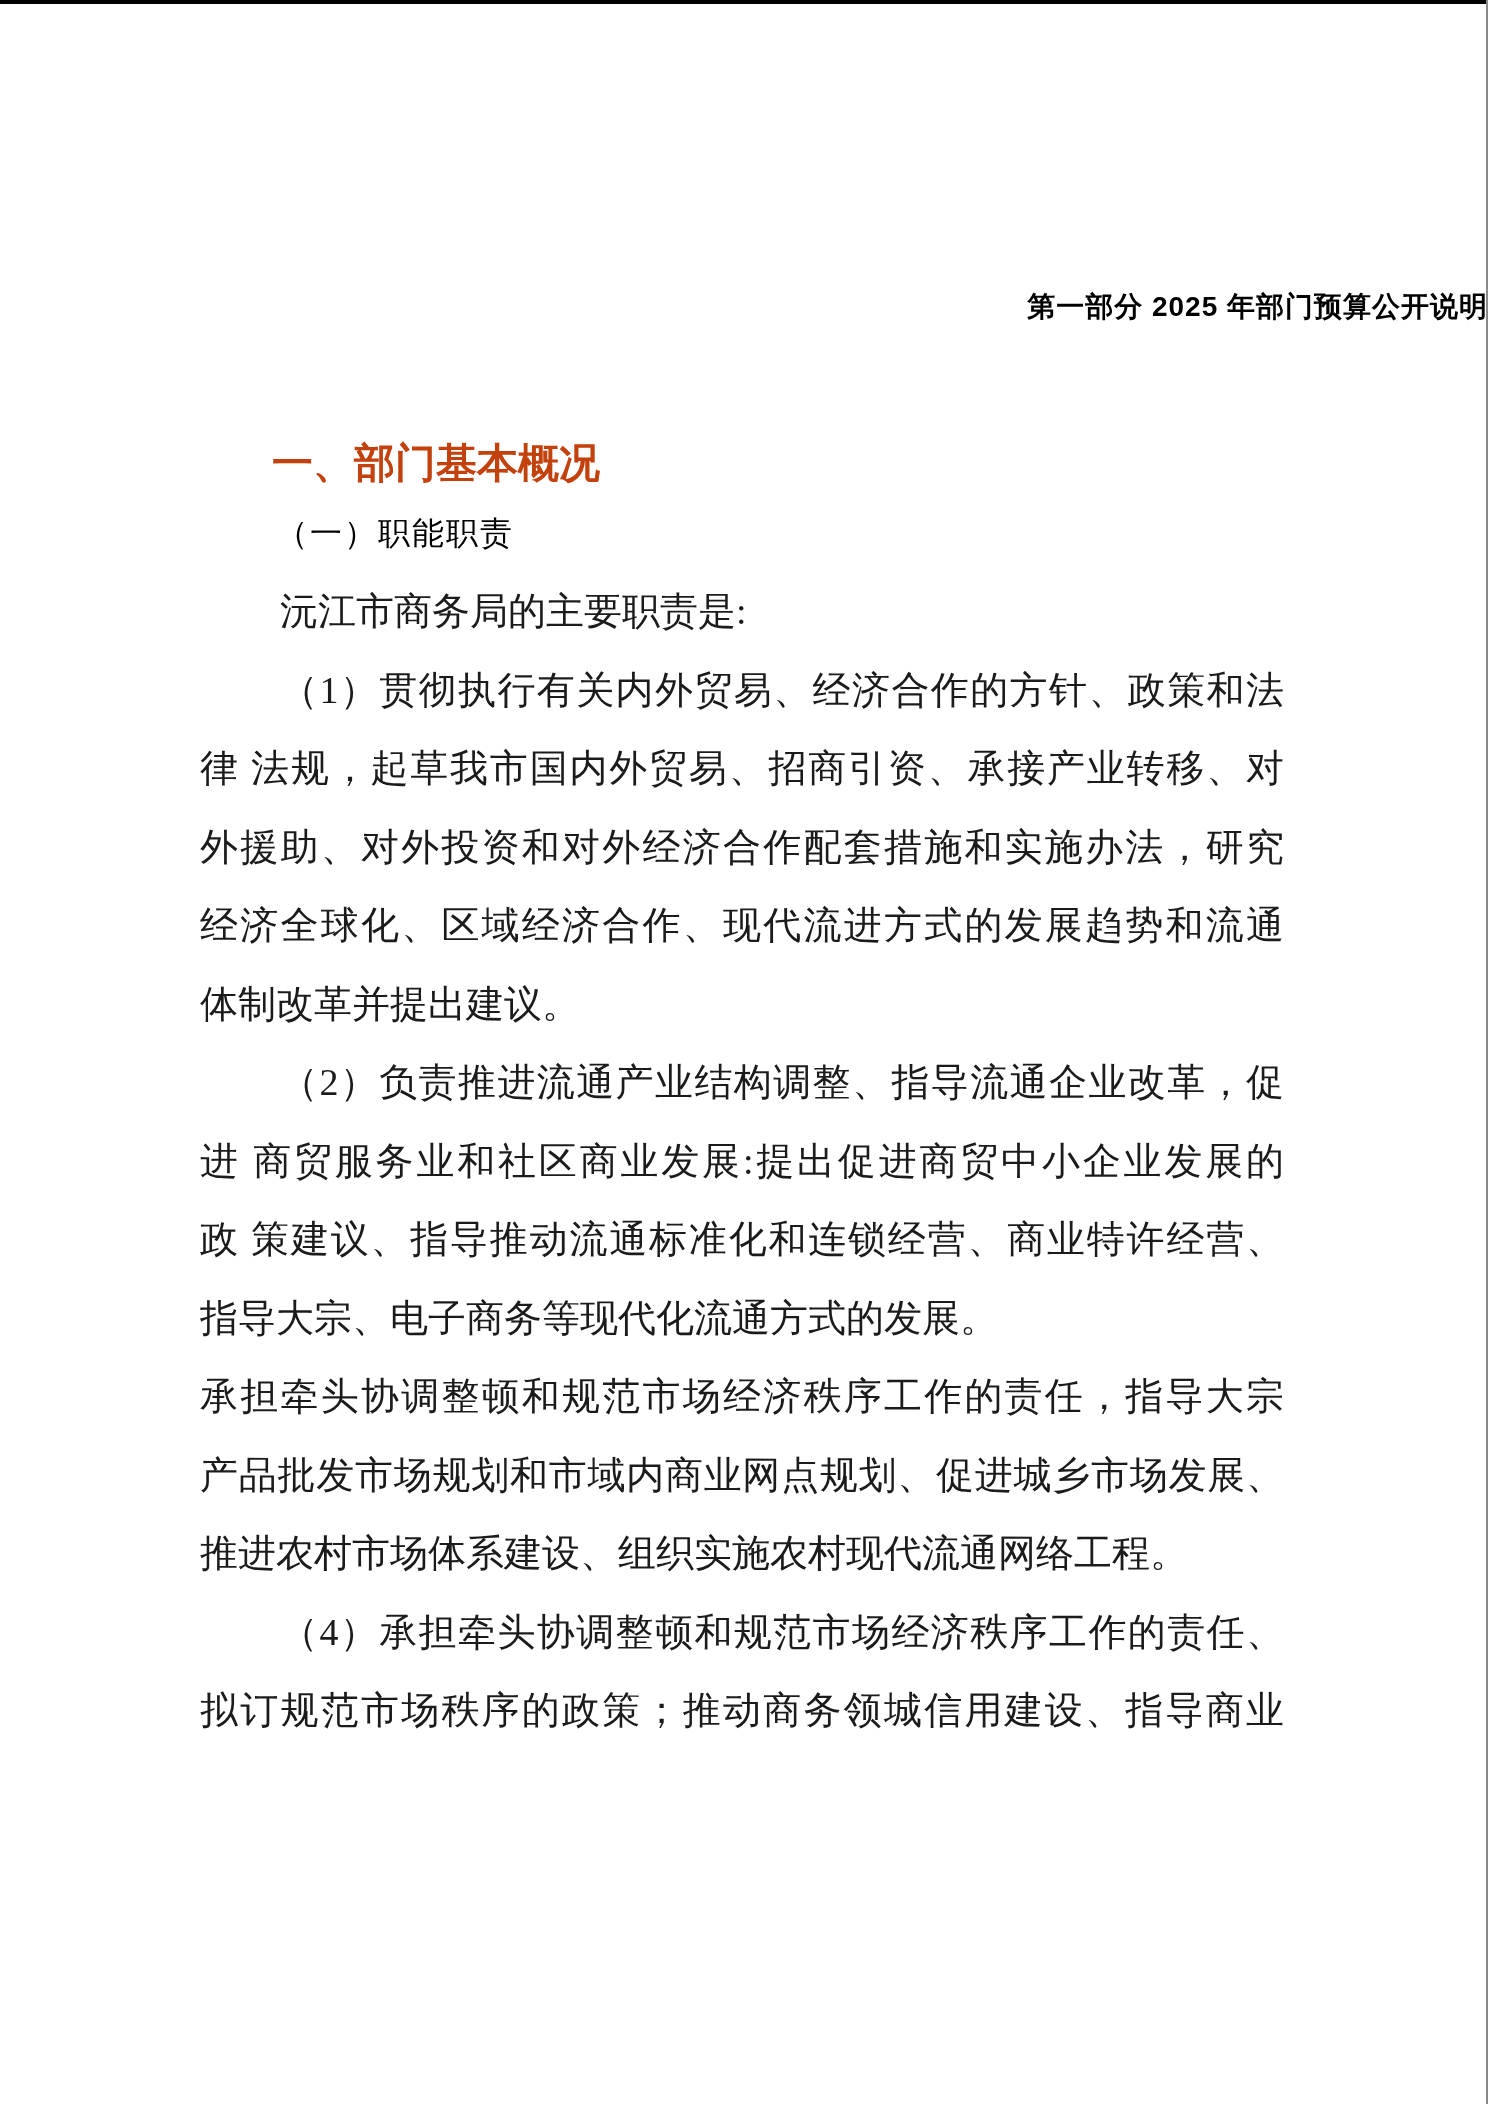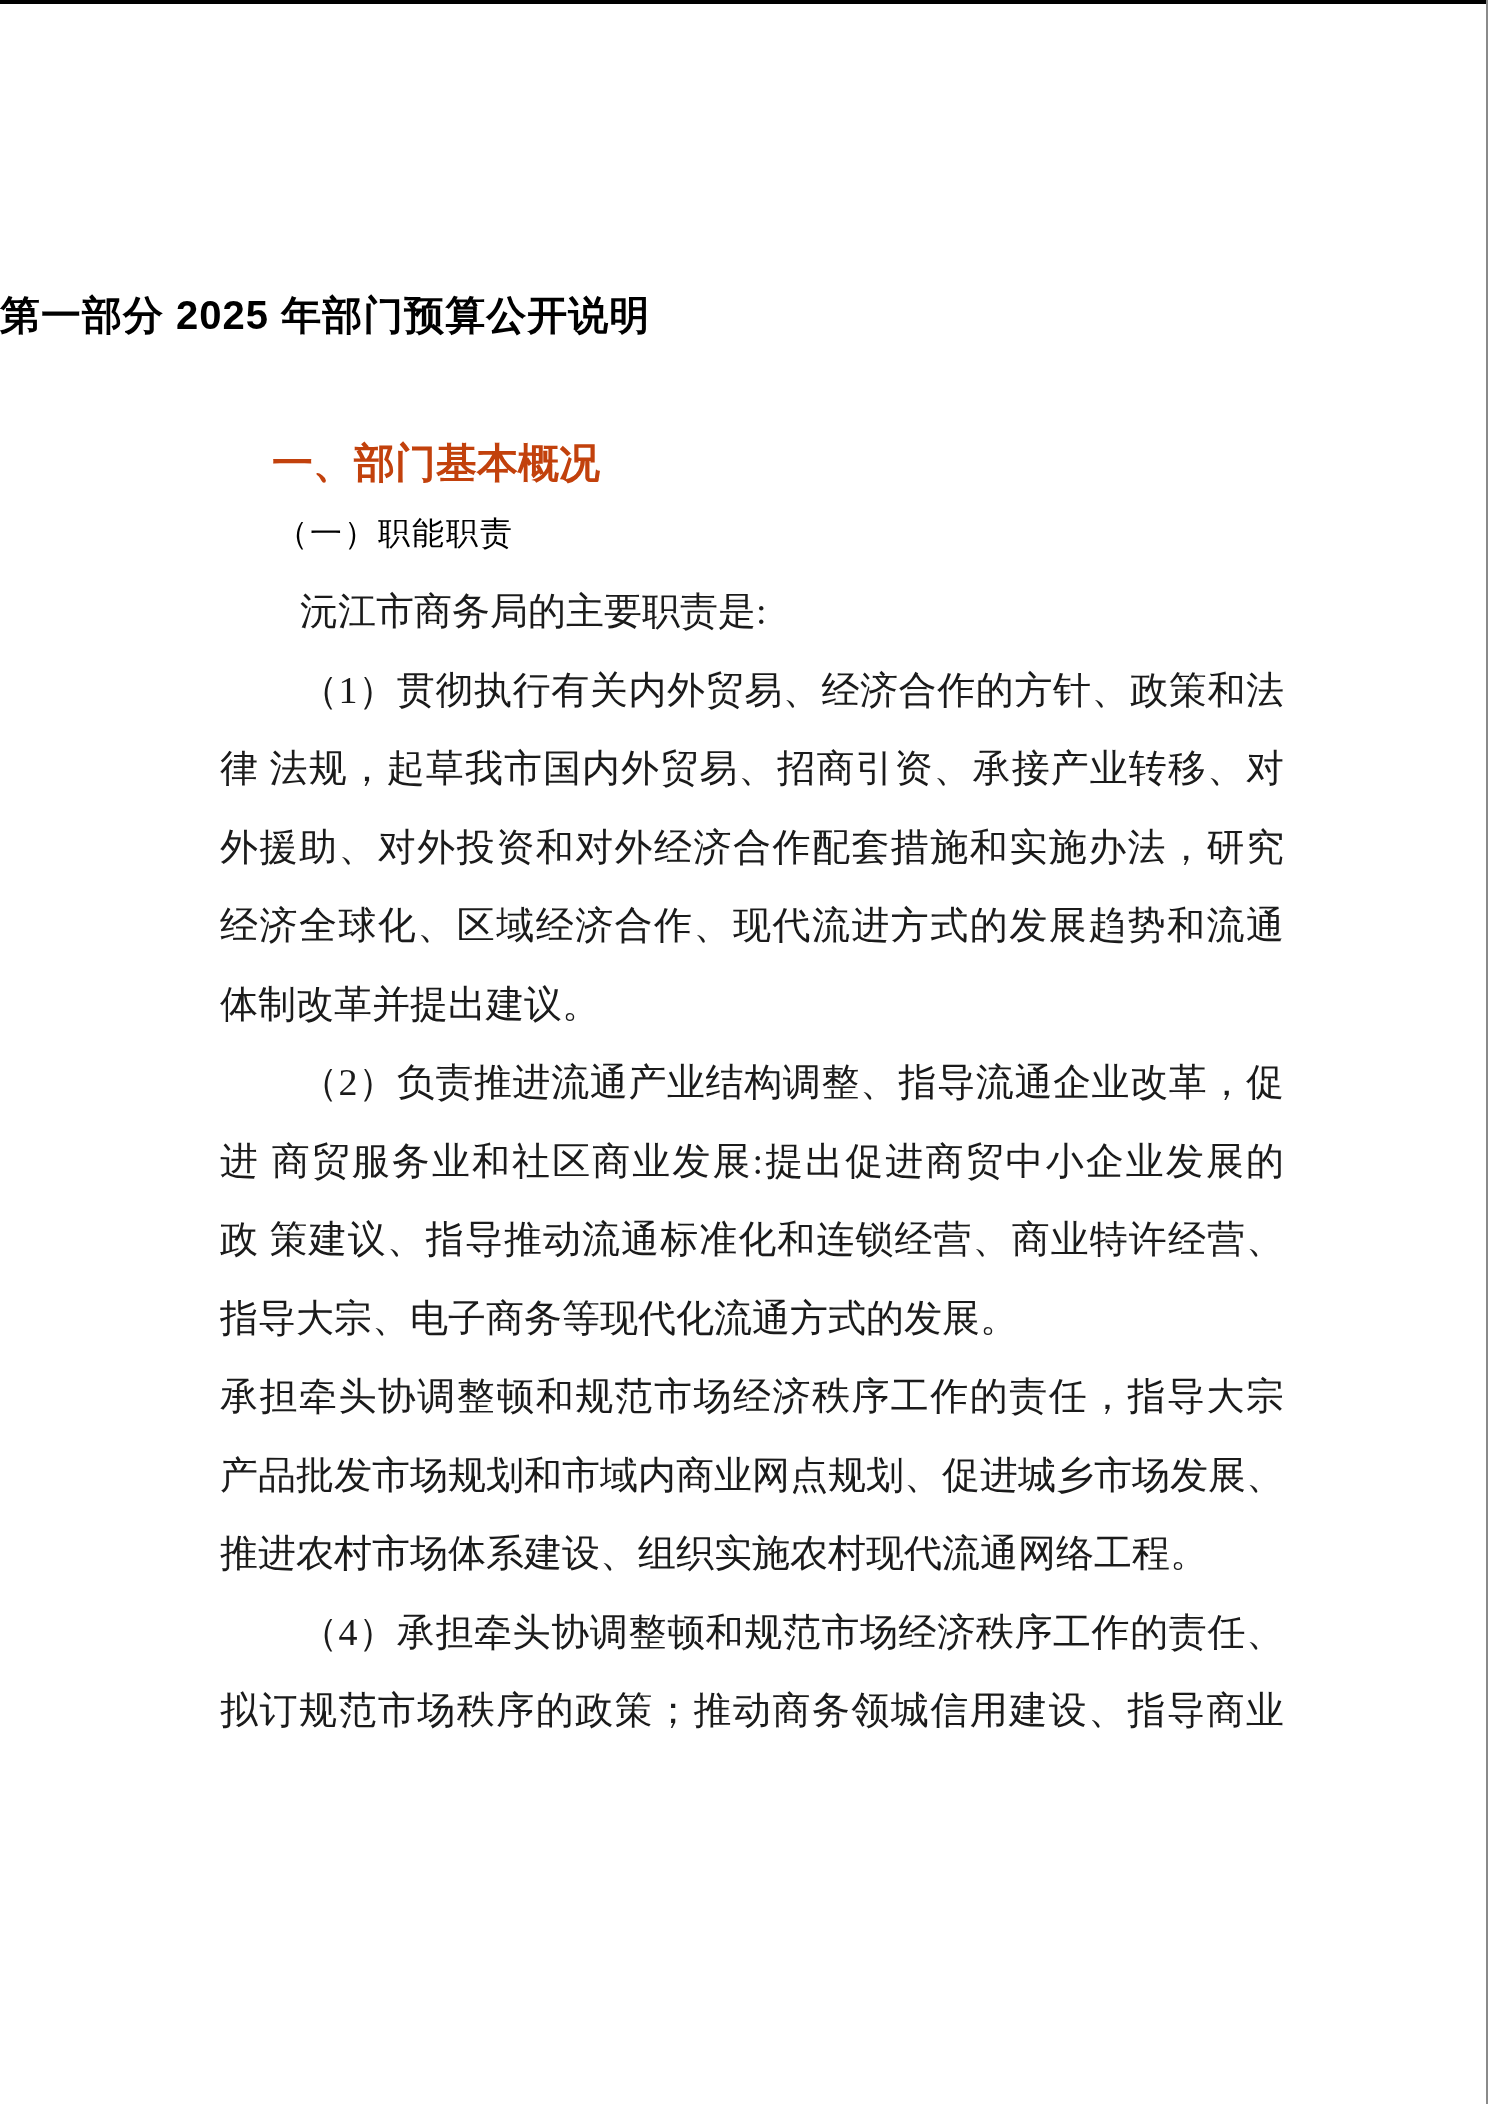--- a/index.html
+++ b/index.html
@@ -25,24 +25,24 @@
     position: absolute;
     top: 0; right: 0;
     width: 2px; height: 100%;
     background: #8a8a8a;
   }
   .doc-title {
     position: absolute;
     top: 288px;
     left: 0;
     width: 100%;
-    text-align: left;
+    text-align: right;
     font-family: "Liberation Sans", sans-serif;
     font-weight: bold;
-    font-size: 40px;
+    font-size: 28px;
     letter-spacing: 1px;
     color: #000000;
     white-space: nowrap;
   }
   .h1 {
     position: absolute;
     top: 436px;
     left: 200px;
     padding-left: 72px;
     font-family: "Liberation Sans", sans-serif;
@@ -70,21 +70,20 @@
     width: 1084px;
     font-family: "Liberation Serif", serif;
     font-size: 38px;
     color: #1b1b1b;
   }
   .line {
     height: 78.5px;
     line-height: 78.5px;
     text-align: left;
     overflow: hidden;
-    margin-left: 20px;
   }
   .line.fill {
     text-align: justify;
     text-align-last: justify;
   }
   .line.indent {
     text-indent: 80px;
   }
 </style>
 </head>

